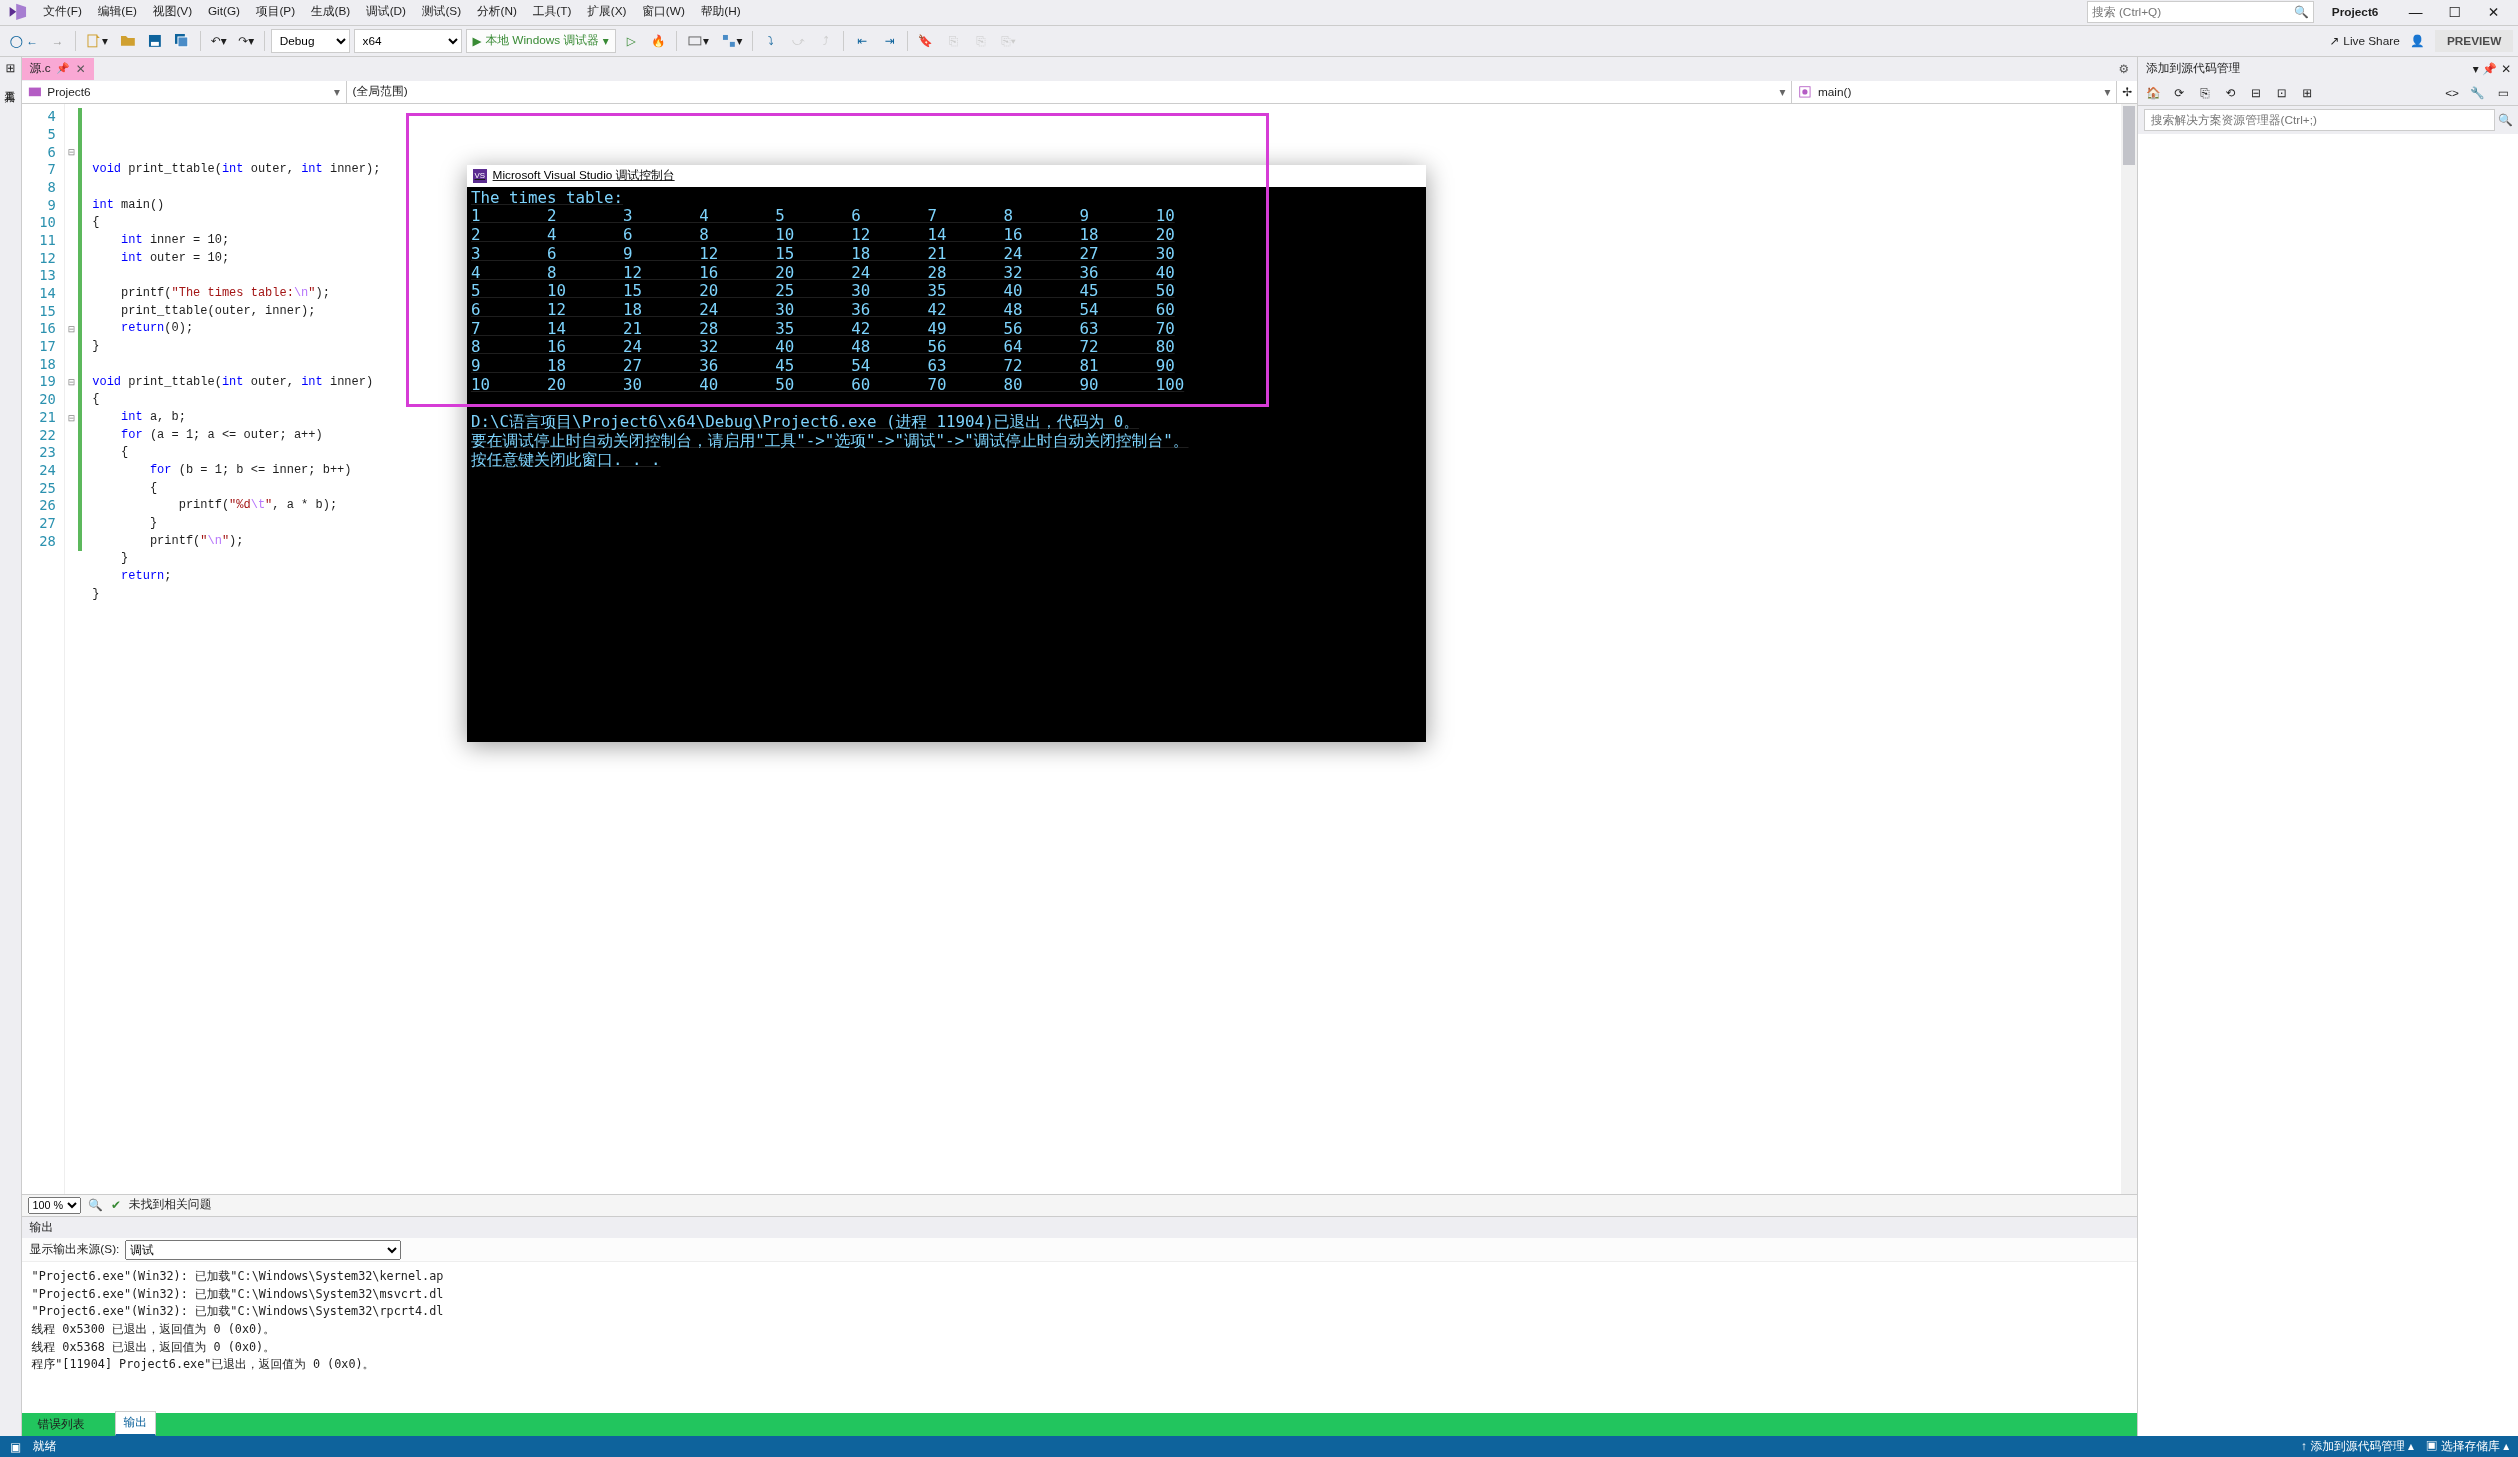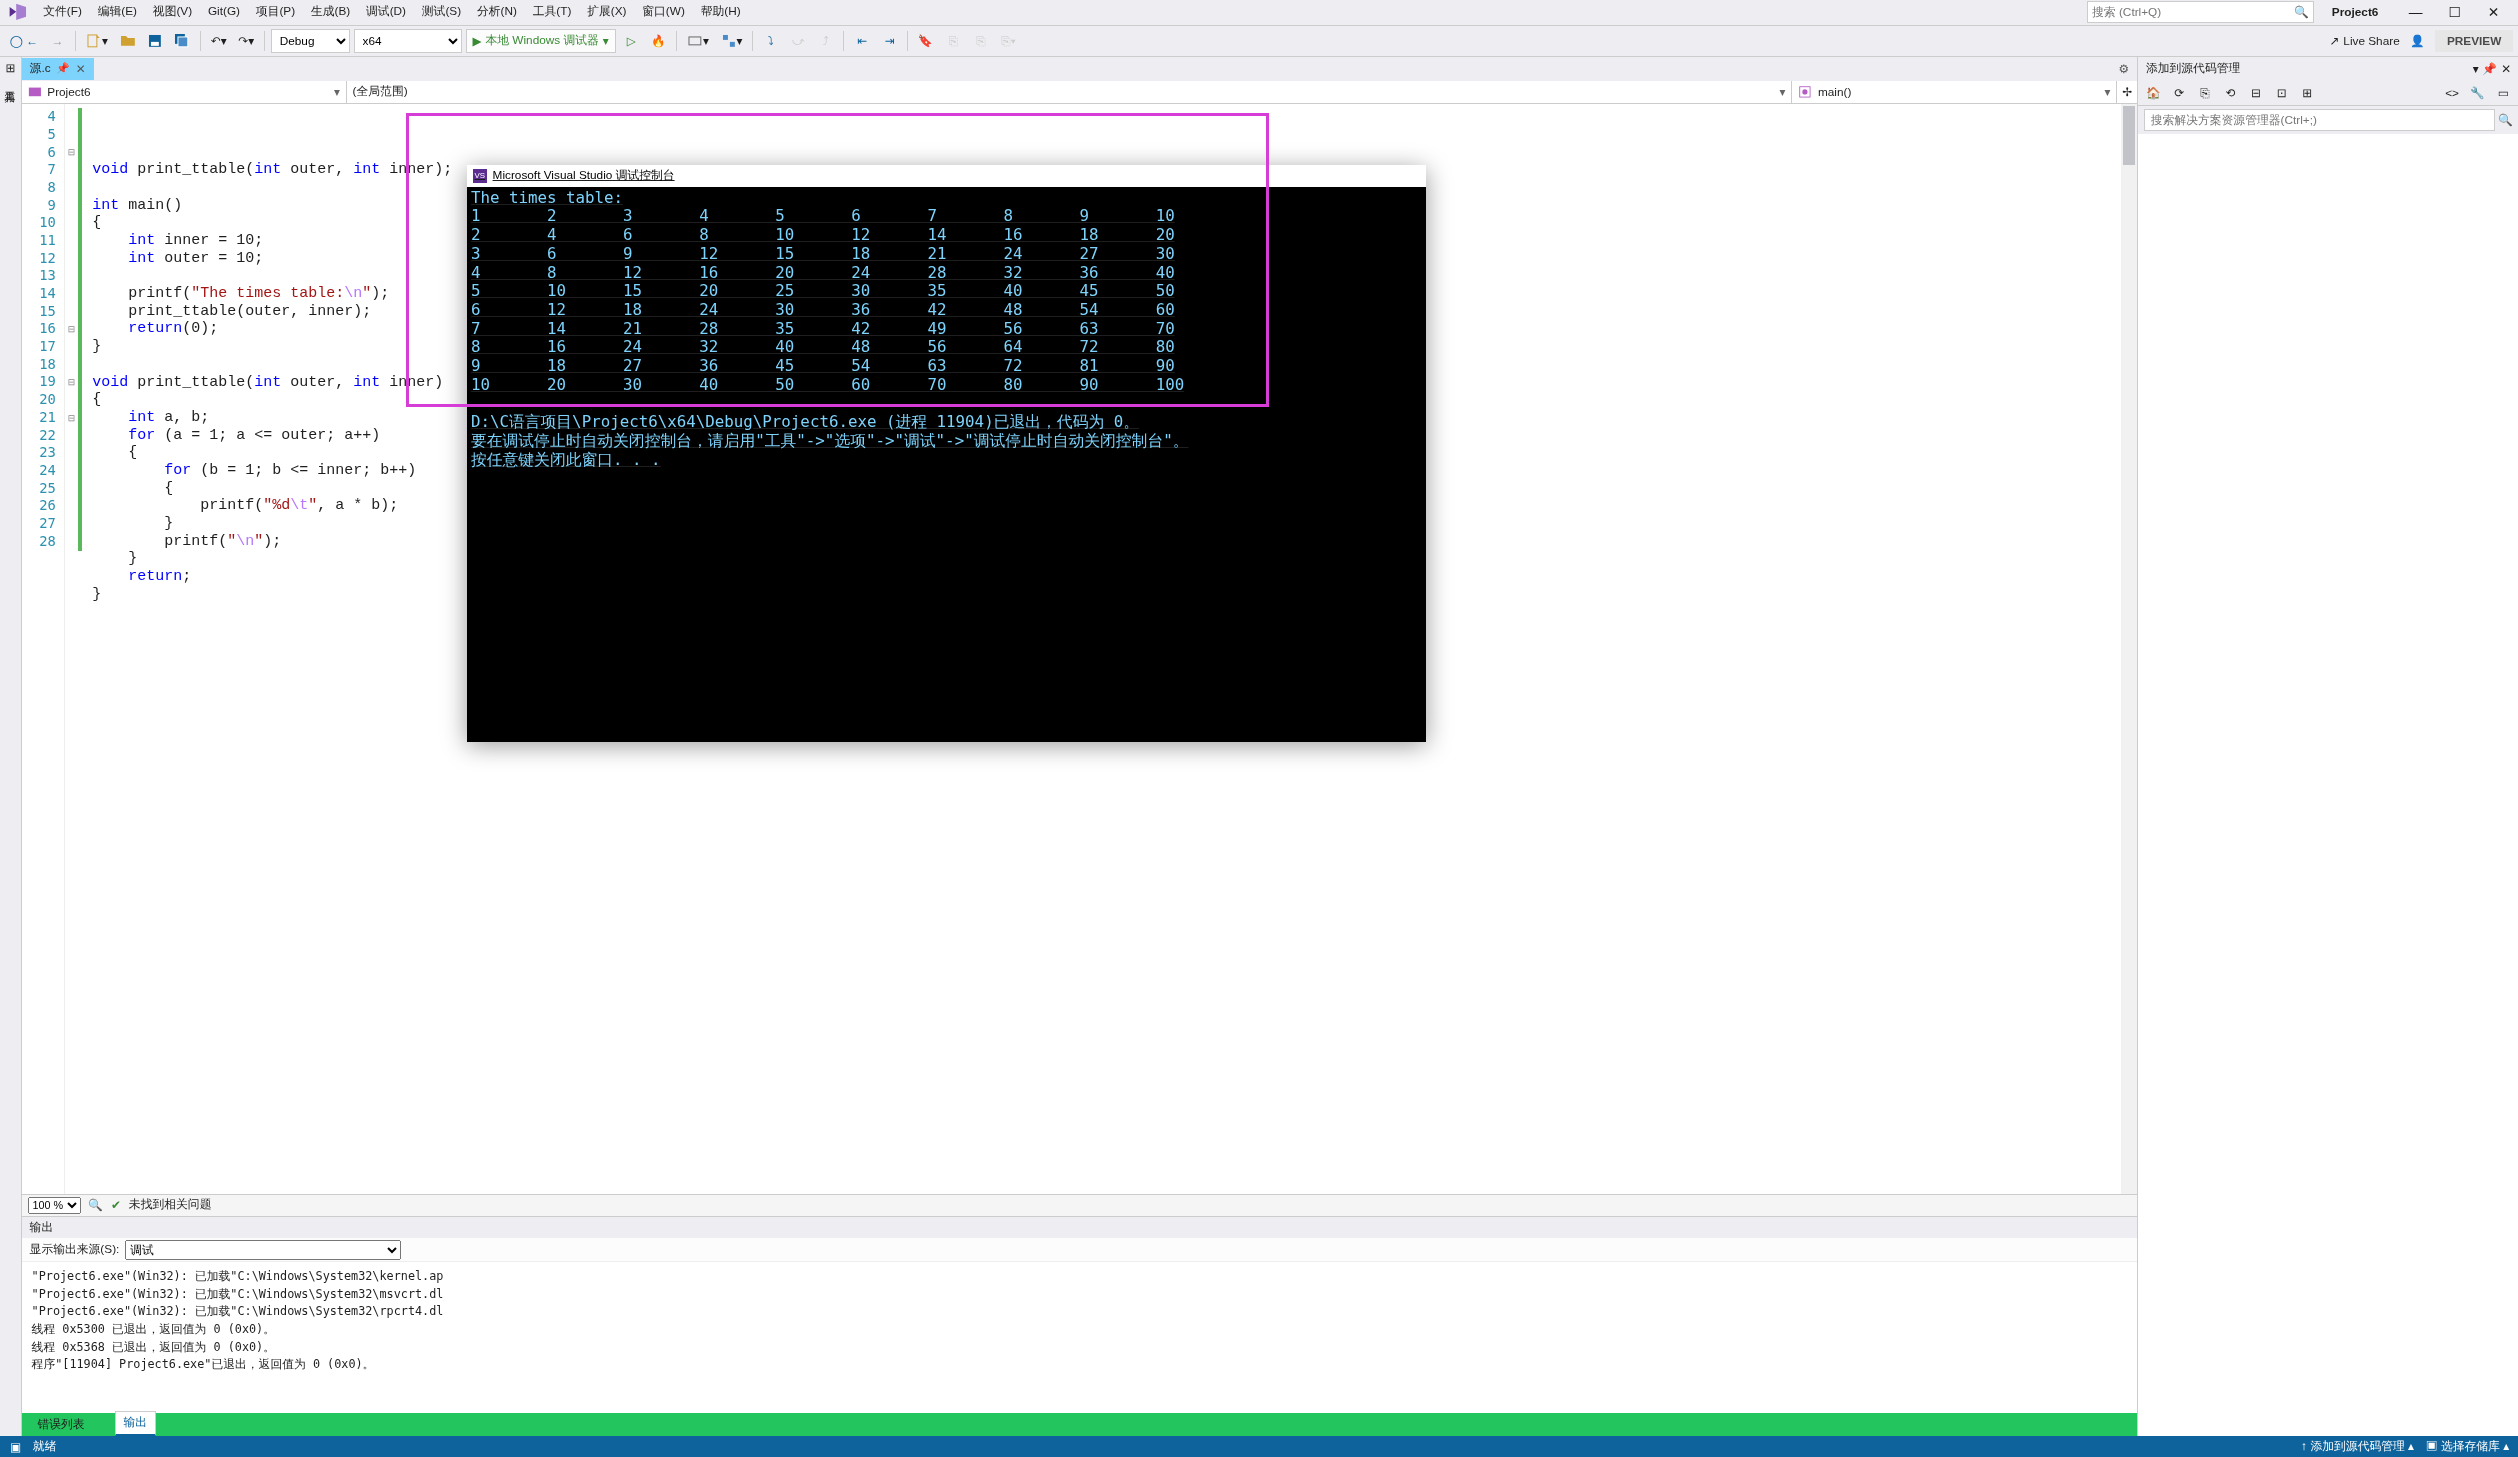--- a/index.html
+++ b/index.html
@@ -22,36 +22,36 @@
 .toolbar .play { color: #388a34; display: inline-flex; align-items: center; gap: 3.9px; height: 23.6px; padding: 0 5.9px; border: 1px solid #ccc; background: #fcfcfc; cursor: pointer; }
 .toolbar .right { margin-left: auto; display: flex; align-items: center; gap: 5.9px; }
 .toolbar .preview { background: #e6e6e6; padding: 3.9px 11.8px; font-weight: 700; color: #4a4a4a; }
 
 .main { display: flex; height: calc(100% - 25.6px - 31.5px - 21.7px); }
 .left-rail { width: 21.7px; background: #eeeef2; border-right: 1px solid #ccc; display: flex; flex-direction: column; align-items: center; padding-top: 3.9px; gap: 3.9px; }
 .left-rail .rail-item { writing-mode: vertical-rl; font-size: 10.8px; padding: 3.9px 2px; cursor: pointer; }
 
 .editor-region { flex: 1; display: flex; flex-direction: column; background: #fff; min-width: 0; }
 .tab-row { height: 23.6px; background: #eeeef2; display: flex; align-items: center; }
-.tab { background: #7dd3fc; padding: 3px 7.9px; display: inline-flex; align-items: center; gap: 5.9px; font-size: 11.8px; height: 21.7px; }
+.tab { background: #f9a8d4; padding: 3px 7.9px; display: inline-flex; align-items: center; gap: 5.9px; font-size: 11.8px; height: 21.7px; }
 .tab .pin { color: #666; font-size: 10.8px; }
 .tab .close { color: #555; font-size: 11.8px; cursor: pointer; }
 .tab-row .tab-gear { margin-left: auto; margin-right: 7.9px; color: #555; cursor: pointer; }
 
 .nav-row { height: 23.6px; display: flex; border-bottom: 1px solid #ccc; }
 .nav-row .nav-seg { flex: 1; border-right: 1px solid #ccc; display: flex; align-items: center; padding: 0 5.9px; gap: 5.9px; font-size: 11.8px; background: #fff; cursor: pointer; }
 .nav-row .nav-seg .ico { width: 13.8px; height: 13.8px; display: inline-flex; align-items: center; justify-content: center; }
 .nav-seg .dd { margin-left: auto; color: #666; }
 
 .code-body { flex: 1; display: flex; overflow: hidden; position: relative; }
 .gutter { width: 43px; background: #fff; color: #2b91af; text-align: right; padding: 3.9px 7.9px 3.9px 3.9px; font-family: Consolas, monospace; font-size: 13.8px; line-height: 17.7px; border-right: 1px solid #eee; }
 .gutter .ln { height: 17.7px; }
 .fold-gutter { width: 13.8px; background: #fff; padding-top: 3.9px; }
 .fold-gutter .fg { height: 17.7px; display: flex; align-items: center; justify-content: center; font-size: 8.9px; color: #888; }
-.code { flex: 1; font-family: Consolas, "Courier New", monospace; font-size: 15px; line-height: 17.7px; padding: 3.9px 0 3.9px 5.9px; white-space: pre; overflow: hidden; position: relative; }
+.code { flex: 1; font-family: Consolas, "Courier New", monospace; font-size: 12px; line-height: 17.7px; padding: 3.9px 0 3.9px 5.9px; white-space: pre; overflow: hidden; position: relative; }
 .code .cl { height: 17.7px; }
 .green-bar { position: absolute; left: 0; top: 3.9px; width: 3.9px; background: #5cb85c; height: 443px; }
 .k { color: #0000ff; }
 .s { color: #a31515; }
 .esc { color: #b776fb; }
 
 .zoom-row { height: 21.7px; border-top: 1px solid #ccc; display: flex; align-items: center; padding: 0 5.9px; gap: 7.9px; background: #f5f5f5; font-size: 11.8px; }
 .zoom-row select { height: 17.7px; font-size: 10.8px; }
 .zoom-row .ok { color: #388a34; }
 

